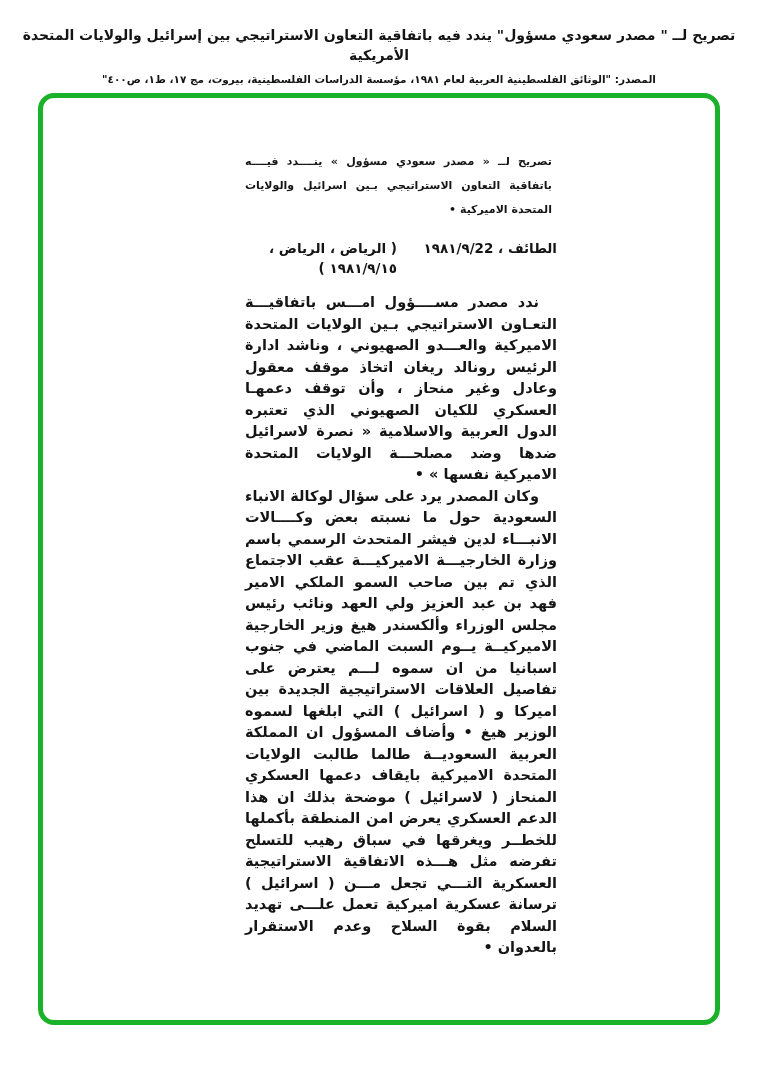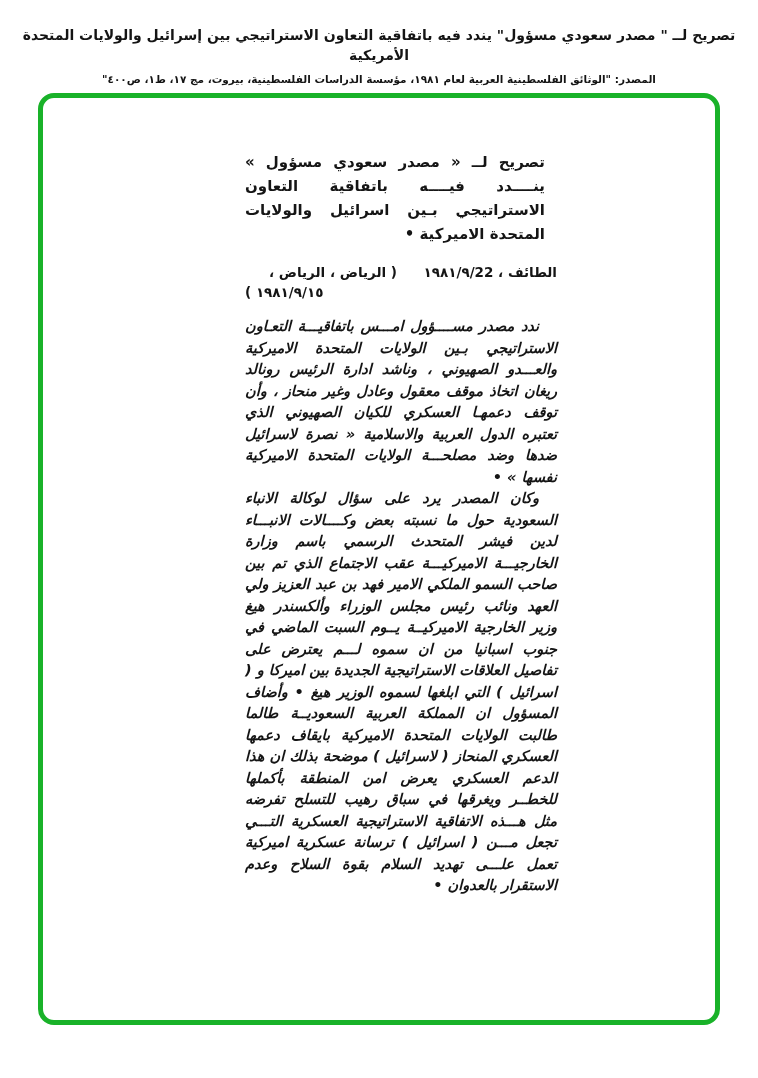--- a/index.html
+++ b/index.html
@@ -52,53 +52,52 @@
   }
   .doc-inner {
     position: absolute;
     right: 158px;  
     top: 52px;
     width: 312px;
     direction: rtl;
     color: #151515;
   }
   .doc-heading {
-    font-size: 15px;
+    font-size: 11px;
     font-weight: 700;
     line-height: 24px;
     text-align: justify;
-    margin: 0 12px 16px 0;
+    margin: 0 5px 16px 0;
   }
   .dateline {
     display: flex;
     justify-content: space-between;
     align-items: flex-start;
     font-size: 13.5px;
     font-weight: 700;
     margin: 0 0 14px 0;
   }
   .dateline-right {
     white-space: nowrap;
     line-height: 20px;
   }
   .dateline-left {
     width: 152px;
     line-height: 20px;
   }
   .dateline-left .l2 {
-    text-align: left;
+    text-align: right;
   }
   .body-par {
     font-size: 14.5px;
     font-weight: 700;
     line-height: 21.5px;
     text-align: justify;
     text-indent: 18px;
     margin: 0;
-    font-style: italic;
   }
 </style>
 </head>
 <body>
 
 <div class="page">
 
   <div class="top-header">
     <div class="header-title">تصريح لــ " مصدر سعودي مسؤول" يندد فيه باتفاقية التعاون الاستراتيجي بين إسرائيل والولايات المتحدة الأمريكية</div>
     <div class="header-source">المصدر: "الوثائق الفلسطينية العربية لعام ١٩٨١،  مؤسسة الدراسات الفلسطينية، بيروت، مج ١٧، ط١، ص٤٠٠"</div>

